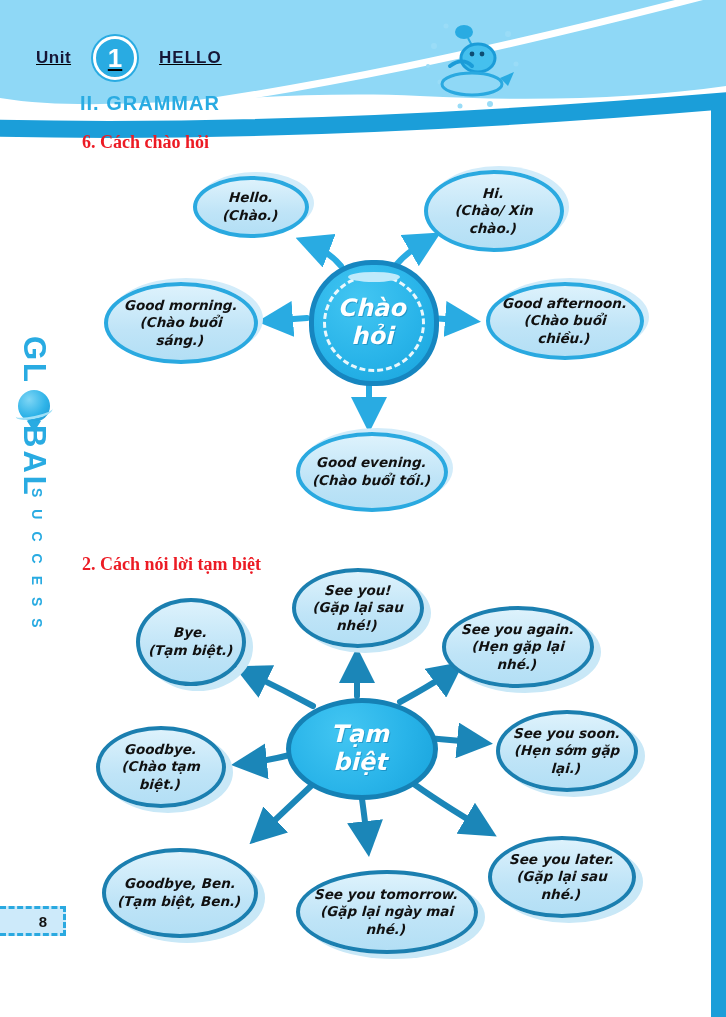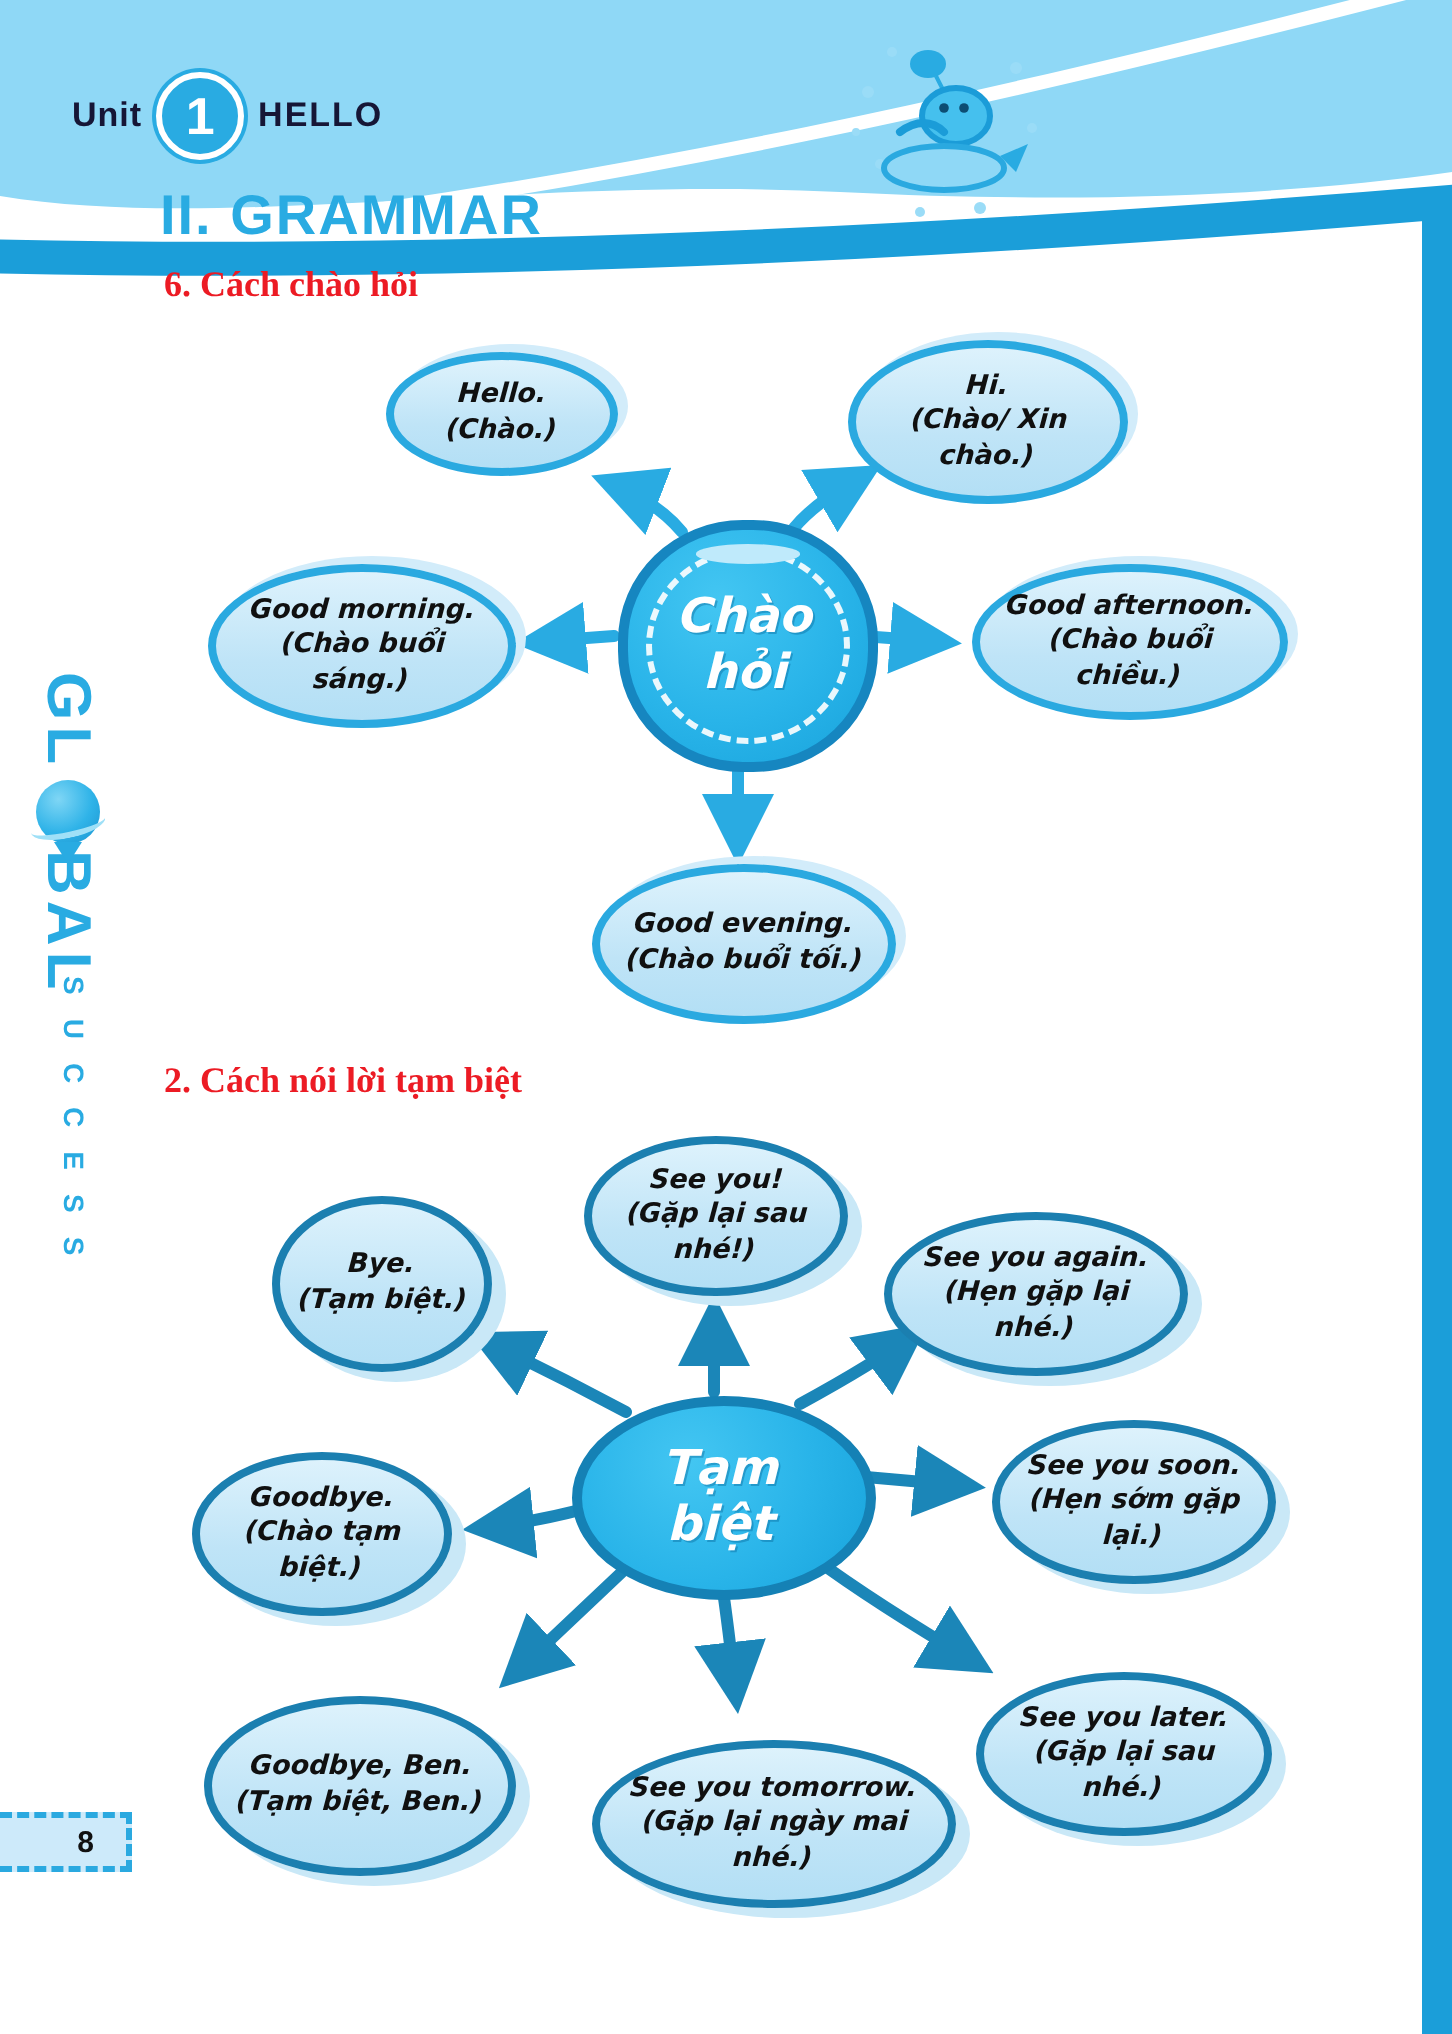--- a/index.html
+++ b/index.html
@@ -3,36 +3,36 @@
 <meta charset="utf-8">
 <style>
   html,body{margin:0;padding:0;}
   .page{
     position:relative; width:726px; height:1017px; background:#ffffff;
     overflow:hidden; font-family:"Liberation Sans", sans-serif;
   }
   
   .wave-svg{position:absolute;left:0;top:0;}
   .right-bar{position:absolute; right:0; top:96px; width:15px; height:921px; background:#1b9ed9;}
-  .unit-badge{position:absolute; left:36px; top:36px; display:flex; align-items:center; gap:7px;}
+  .unit-badge{position:absolute; left:36px; top:36px; display:flex; align-items:center; gap:22px;text-decoration:underline;}
   .unit-word{font-weight:bold; font-size:17px; color:#161636; letter-spacing:.5px;}
   .unit-circle{
     width:38px; height:38px; border-radius:50%; background:#29abe2;
     border:3px solid #ffffff; box-shadow:0 0 0 2px #29abe2;
     display:flex; align-items:center; justify-content:center;
     color:#fff; font-size:26px; font-weight:bold;
   }
   .unit-title{font-weight:bold; font-size:17px; color:#161636; letter-spacing:1px;text-align:center;}
   
-  .h-grammar{position:absolute; left:80px; top:92px; font-size:28px; font-weight:bold;
+  .h-grammar{position:absolute; left:80px; top:92px; font-size:20px; font-weight:bold;
     color:#29abe2; letter-spacing:1px;}
   .h-red{position:absolute; font-family:"Liberation Serif", serif; font-weight:bold;
     font-size:18px; color:#ec1b24;}
   .h-red.sub1{left:82px; top:132px;}
-  .h-red.sub2{left:82px; top:530px;}
+  .h-red.sub2{left:82px; top:554px;}
   
   .bubble{
     position:absolute; border-radius:50%;
     background:linear-gradient(180deg,#ddf2fc 0%,#bfe4f7 60%,#b3dff5 100%);
     display:flex; flex-direction:column; align-items:center; justify-content:center;
     text-align:center; padding:4px 8px; box-sizing:border-box;
   }
   .bubble.m1{border:4px solid #2aa9e0; box-shadow:5px -4px 0 #d2ecfa;}
   .bubble.m2{border:4px solid #1b7fb0; box-shadow:7px 5px 0 #c9e8f7;}
   .b-en,.b-vi{

